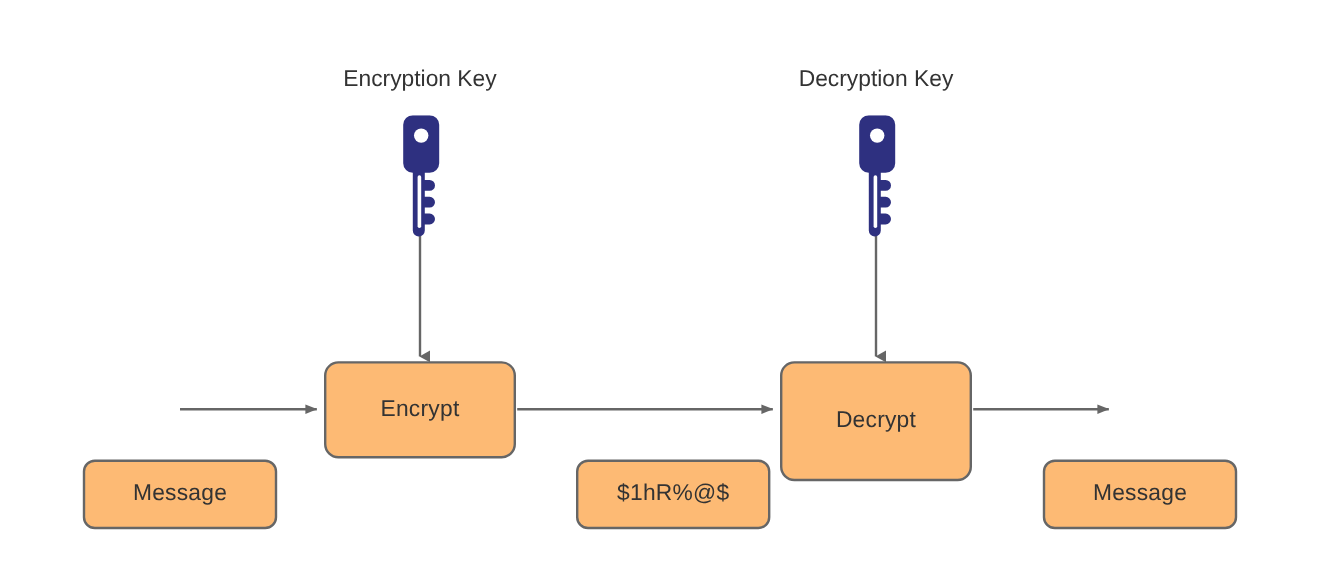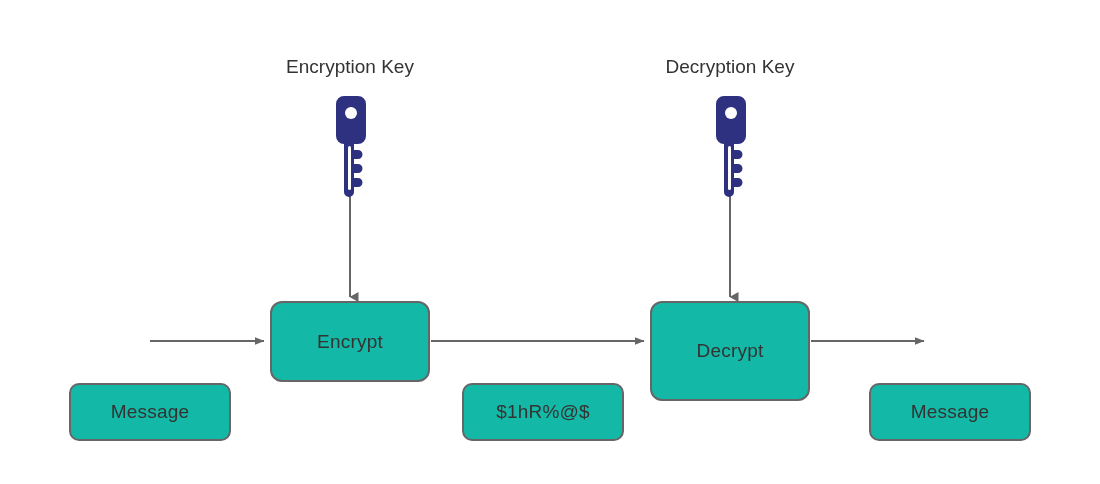--- a/index.html
+++ b/index.html
@@ -20,21 +20,21 @@
   .diagram-svg {
     position: absolute;
     left: 0;
     top: 0;
     width: 1100px;
     height: 484px;
   }
   .node-box {
     position: absolute;
     box-sizing: border-box;
-    background: #14b8a6;
+    background: #fdba74;
     border: 2px solid #666666;
     border-radius: 10px;
     display: flex;
     align-items: center;
     justify-content: center;
     color: #333333;
     font-size: 19px;
     font-family: "Liberation Sans", sans-serif;
     letter-spacing: 0.2px;
   }
@@ -100,17 +100,17 @@
     <circle cx="19" cy="17" r="6" fill="#ffffff"></circle>
     <rect x="16" y="50" width="3" height="44" rx="1.5" fill="#ffffff"></rect>
   </svg>
 
   <div class="node-box proc-box" style="left:270px; top:301px; width:160px; height:81px;">Encrypt</div>
 
   <div class="node-box proc-box" style="left:650px; top:301px; width:160px; height:100px;">Decrypt</div>
 
   <div class="node-box" style="left:69px; top:383px; width:162px; height:58px;">Message</div>
 
-  <div class="node-box" style="left:462px; top:383px; width:162px; height:58px;">$1hR%@$</div>
+  <div class="node-box" style="left:480px; top:383px; width:162px; height:58px;">$1hR%@$</div>
 
   <div class="node-box" style="left:869px; top:383px; width:162px; height:58px;">Message</div>
 
 </div>
 
 </body></html>

